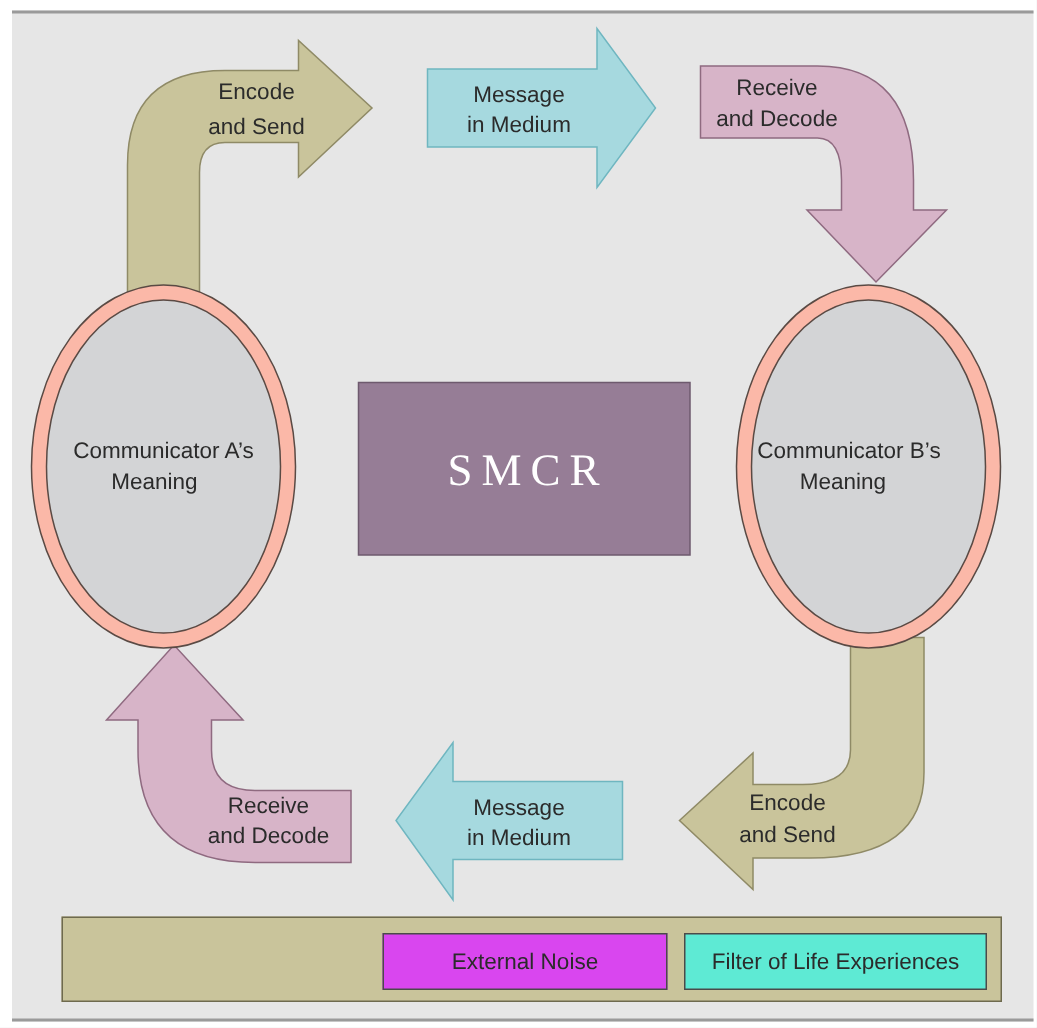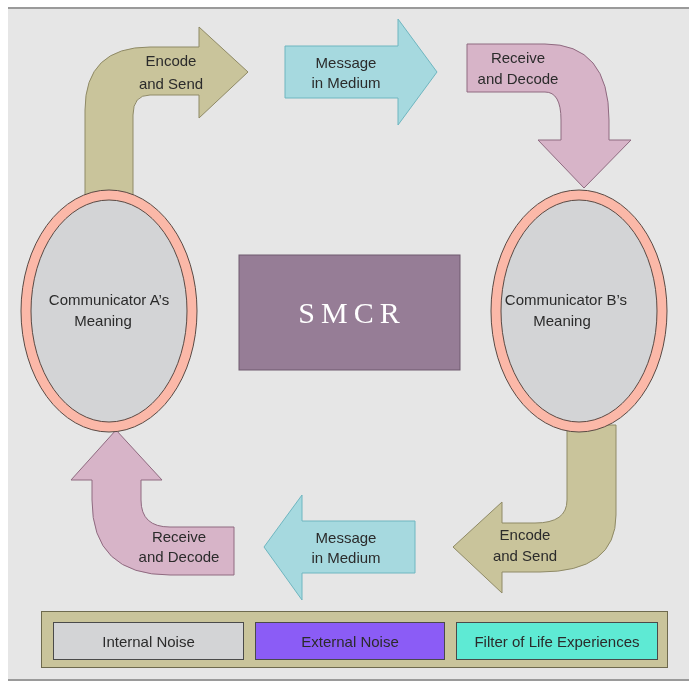--- a/index.html
+++ b/index.html
@@ -7,21 +7,21 @@
     .frame { position: absolute; left: 8px; top: 7px; width: 681px; height: 674px; background: #e6e6e6;
       border-top: 2px solid #9a9a9a; border-bottom: 2px solid #9a9a9a; box-sizing: border-box; }
     svg.diagram { position: absolute; left: 0; top: 0; width: 691px; height: 685px; }
     .lbl { font-family: "Liberation Sans", sans-serif; font-size: 15px; fill: #2b2b2b; text-anchor: middle; }
     .smcr { font-family: "Liberation Serif", serif; font-size: 30px; fill: #ffffff; text-anchor: middle; letter-spacing: 6px; }
     .legend { position: absolute; left: 41px; top: 611px; width: 627px; height: 57px; background: #c9c49b;
       border: 1px solid #6e6a4e; box-sizing: border-box; }
     .legend-item { position: absolute; top: 10px; height: 38px; box-sizing: border-box; border: 1px solid #4a4a4a;
       display: flex; align-items: center; justify-content: center; font-size: 15px; color: #2b2b2b; }
     .li-internal { left: 11px; width: 191px; background: #d3d4d6; }
-    .li-external { left: 213px; width: 190px; background: #8b5cf6; }
+    .li-external { left: 213px; width: 190px; background: #d946ef; }
     .li-filter { left: 414px; width: 202px; background: #5eead4; }
   </style>
 </head>
 <body>
 
 <div class="frame"></div>
 
 <svg class="diagram" viewBox="0 0 691 685">
 
   <g>
@@ -74,16 +74,15 @@
     <text class="lbl" x="562" y="326">Meaning</text>
   </g>
 
   <g>
     <rect x="239" y="255" width="221" height="115" fill="#967d96" stroke="#6e5a6e" stroke-width="1"></rect>
     <text class="smcr" x="352" y="323">SMCR</text>
   </g>
 </svg>
 
 <div class="legend">
-  <div class="legend-item li-internal">Internal Noise</div>
   <div class="legend-item li-external">External Noise</div>
   <div class="legend-item li-filter">Filter of Life Experiences</div>
 </div>
 
 </body></html>

